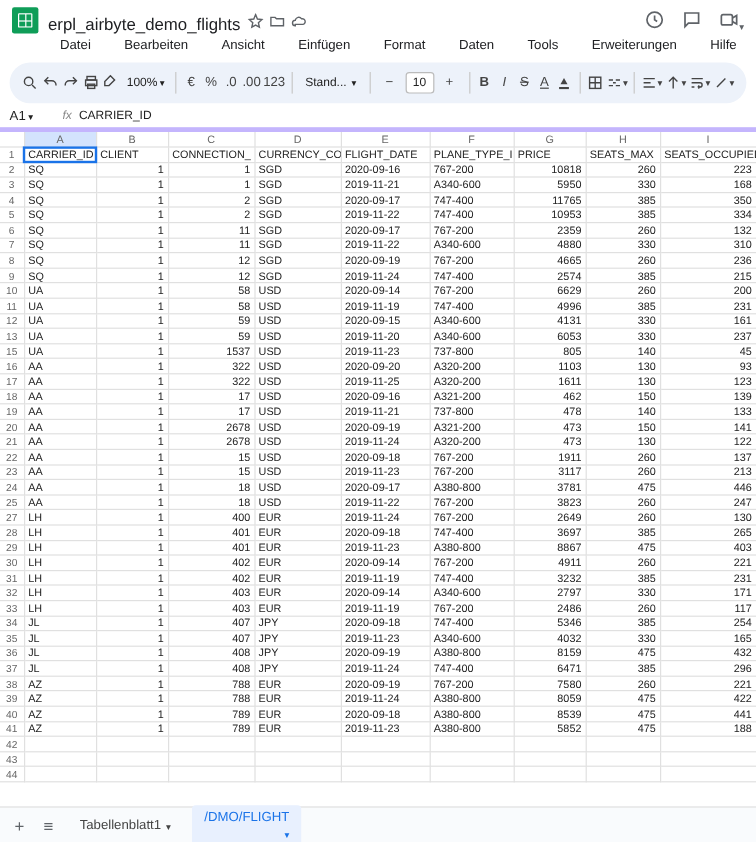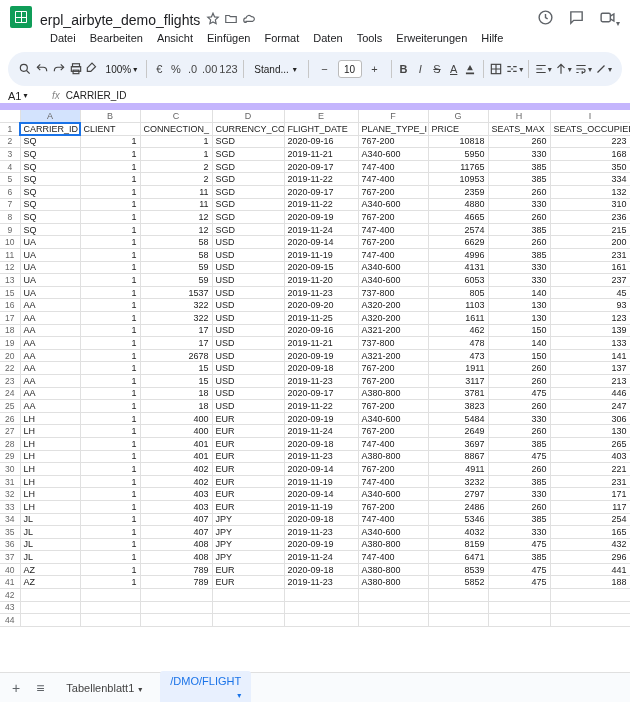--- a/index.html
+++ b/index.html
@@ -6,31 +6,31 @@
 body { font-family: Arial, sans-serif; font-size: 11px; color: #222; background: #fff; width: 630px; height: 702px; overflow: hidden; display: flex; flex-direction: column; }
 .titlebar { display: flex; align-items: flex-end; padding: 6px 10px 2px 10px; height: 30px; }
 .logo { width: 22px; height: 22px; background: #0f9d58; border-radius: 2px; display: flex; align-items: center; justify-content: center; margin-right: 8px; }
 .logo-inner { width: 12px; height: 12px; background: #fff; border-radius: 1px; position: relative; display: grid; grid-template-columns: 1fr 1fr; grid-template-rows: 1fr 1fr; gap: 1px; padding: 1px; }
 .logo-inner span { background: #0f9d58; }
 .doc-title { font-size: 14px; color: #202124; margin-right: 6px; }
 .title-icons { display: flex; gap: 4px; color: #5f6368; }
 .title-icons svg { width: 14px; height: 14px; }
 .titlebar-right { margin-left: auto; display: flex; gap: 14px; color: #5f6368; align-items: center; }
 .titlebar-right svg { width: 17px; height: 17px; }
-.menubar { display: flex; gap: 2px; padding: 0 10px 4px 44px; font-size: 11px; color: #202124; }
+.menubar { display: flex; gap: 2px; padding: 0 10px 4px 44px; font-size: 11px; color: #202124; justify-content: space-between; }
 .menubar span { padding: 2px 6px; border-radius: 3px; cursor: pointer; }
 .toolbar { display: flex; align-items: center; gap: 2px; padding: 4px 10px; background: #edf2fa; border-radius: 20px; margin: 2px 8px; height: 34px; }
 .tbtn { width: 22px; height: 22px; display: flex; align-items: center; justify-content: center; color: #444; border-radius: 3px; }
 .tbtn svg { width: 14px; height: 14px; }
 .tsep { width: 1px; height: 18px; background: #c7c7c7; margin: 0 3px; }
 .zoom { font-size: 10px; padding: 0 4px; display: flex; align-items: center; gap: 2px; text-align: center; }
 .fontsel { font-size: 10px; padding: 2px 6px; border-radius: 3px; display: flex; align-items: center; gap: 4px; background: #fff0; }
 .fsize { display: flex; align-items: center; gap: 2px; }
 .fsize-box { width: 24px; height: 18px; border: 1px solid #bbb; border-radius: 3px; display: flex; align-items: center; justify-content: center; font-size: 10px; background: #fff; }
-.namebox-row { display: flex; align-items: center; padding: 3px 8px; border-bottom: 7px solid #c4b5fd; height: 22px; gap: 6px; }
+.namebox-row { display: flex; align-items: flex-start; padding: 3px 8px; border-bottom: 4px solid #c4b5fd; height: 22px; gap: 6px; }
 .namebox { width: 38px; font-size: 11px; color: #222; display: flex; align-items: center; gap: 2px; }
 .fx { font-style: italic; color: #888; font-size: 10px; }
 .formula { font-size: 10px; color: #222; }
 .grid { flex: 1; overflow: hidden; position: relative; }
 table { border-collapse: collapse; width: 100%; table-layout: fixed; }
 th, td { border: 1px solid #e0e0e0; height: 12.6px; font-size: 9px; padding: 0 2px; overflow: hidden; white-space: nowrap; }
 th.colh { background: #fff; color: #666; font-weight: 400; text-align: center; border-top: none; }
 th.rowh { background: #fff; color: #666; font-weight: 400; text-align: center; width: 20px; border-left: none; font-size: 8.5px; }
 th.corner { background: #fff; border-top: none; border-left: none; width: 20px; }
 th.colh.sel { background: #d3e3fd; }
@@ -463,20 +463,32 @@
           <td class="rnum">1</td>
           <td class="rnum">2678</td>
           <td class="ltxt">USD</td>
           <td class="ltxt">2020-09-19</td>
           <td class="ltxt">A321-200</td>
           <td class="rnum">473</td>
           <td class="rnum">150</td>
           <td class="rnum">141</td>
         </tr>
         <tr>
+          <th class="rowh">21</th>
+          <td class="ltxt">AA</td>
+          <td class="rnum">1</td>
+          <td class="rnum">2678</td>
+          <td class="ltxt">USD</td>
+          <td class="ltxt">2019-11-24</td>
+          <td class="ltxt">A320-200</td>
+          <td class="rnum">473</td>
+          <td class="rnum">130</td>
+          <td class="rnum">122</td>
+        </tr>
+        <tr>
           <th class="rowh">22</th>
           <td class="ltxt">AA</td>
           <td class="rnum">1</td>
           <td class="rnum">15</td>
           <td class="ltxt">USD</td>
           <td class="ltxt">2020-09-18</td>
           <td class="ltxt">767-200</td>
           <td class="rnum">1911</td>
           <td class="rnum">260</td>
           <td class="rnum">137</td>
@@ -509,32 +521,20 @@
           <th class="rowh">25</th>
           <td class="ltxt">AA</td>
           <td class="rnum">1</td>
           <td class="rnum">18</td>
           <td class="ltxt">USD</td>
           <td class="ltxt">2019-11-22</td>
           <td class="ltxt">767-200</td>
           <td class="rnum">3823</td>
           <td class="rnum">260</td>
           <td class="rnum">247</td>
-        </tr>
-        <tr>
-          <th class="rowh">26</th>
-          <td class="ltxt">LH</td>
-          <td class="rnum">1</td>
-          <td class="rnum">400</td>
-          <td class="ltxt">EUR</td>
-          <td class="ltxt">2020-09-19</td>
-          <td class="ltxt">A340-600</td>
-          <td class="rnum">5484</td>
-          <td class="rnum">330</td>
-          <td class="rnum">306</td>
         </tr>
         <tr>
           <th class="rowh">27</th>
           <td class="ltxt">LH</td>
           <td class="rnum">1</td>
           <td class="rnum">400</td>
           <td class="ltxt">EUR</td>
           <td class="ltxt">2019-11-24</td>
           <td class="ltxt">767-200</td>
           <td class="rnum">2649</td>
@@ -653,20 +653,44 @@
           <th class="rowh">37</th>
           <td class="ltxt">JL</td>
           <td class="rnum">1</td>
           <td class="rnum">408</td>
           <td class="ltxt">JPY</td>
           <td class="ltxt">2019-11-24</td>
           <td class="ltxt">747-400</td>
           <td class="rnum">6471</td>
           <td class="rnum">385</td>
           <td class="rnum">296</td>
+        </tr>
+        <tr>
+          <th class="rowh">38</th>
+          <td class="ltxt">AZ</td>
+          <td class="rnum">1</td>
+          <td class="rnum">788</td>
+          <td class="ltxt">EUR</td>
+          <td class="ltxt">2020-09-19</td>
+          <td class="ltxt">767-200</td>
+          <td class="rnum">7580</td>
+          <td class="rnum">260</td>
+          <td class="rnum">221</td>
+        </tr>
+        <tr>
+          <th class="rowh">39</th>
+          <td class="ltxt">AZ</td>
+          <td class="rnum">1</td>
+          <td class="rnum">788</td>
+          <td class="ltxt">EUR</td>
+          <td class="ltxt">2019-11-24</td>
+          <td class="ltxt">A380-800</td>
+          <td class="rnum">8059</td>
+          <td class="rnum">475</td>
+          <td class="rnum">422</td>
         </tr>
         <tr>
           <th class="rowh">40</th>
           <td class="ltxt">AZ</td>
           <td class="rnum">1</td>
           <td class="rnum">789</td>
           <td class="ltxt">EUR</td>
           <td class="ltxt">2020-09-18</td>
           <td class="ltxt">A380-800</td>
           <td class="rnum">8539</td>

